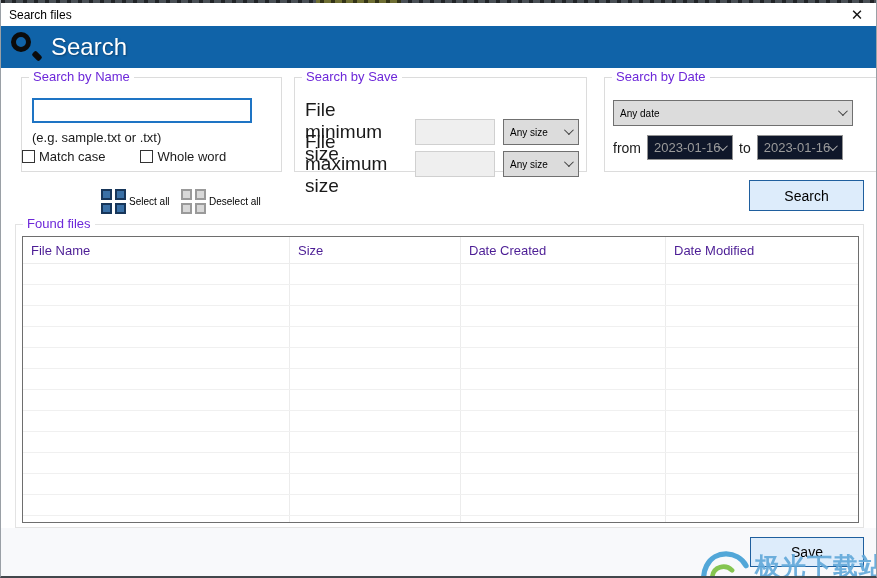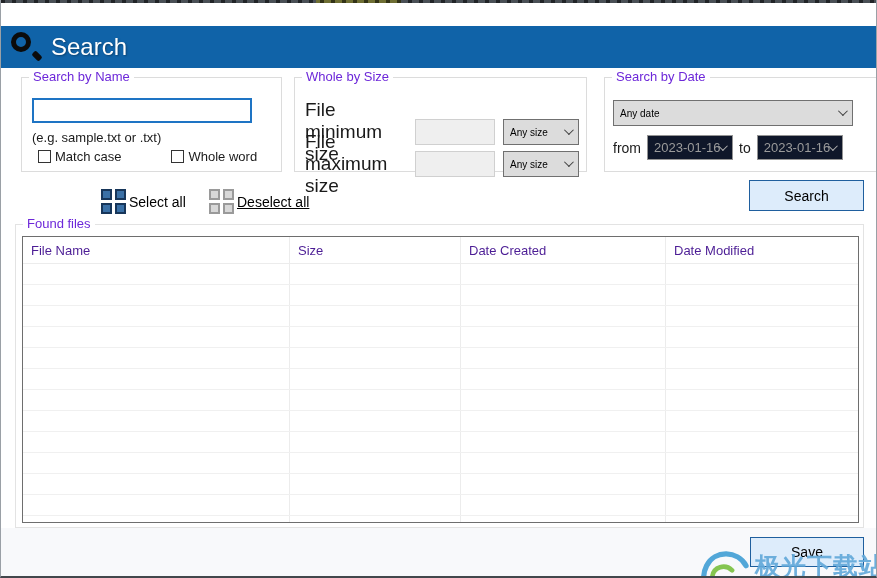--- a/index.html
+++ b/index.html
@@ -37,21 +37,21 @@
 
   
   .group { position:absolute; border:1px solid #dcdcdc; background:#fff; }
   .group-label { position:absolute; top:-9px; left:7px; background:#fff; padding:0 4px;
     font-size:13px; color:#6d28d9; white-space:nowrap; }
 
   .g-name { left:20px; top:77px; width:261px; height:95px; }
   .name-input { position:absolute; left:10px; top:20px; width:220px; height:25px;
     border:2px solid #1e74c4; background:#fff; font-size:13px; padding:0 4px; outline:none; }
   .hint { position:absolute; left:10px; top:52px; font-size:13px; color:#1a1a1a; }
-  .check-row { position:absolute; left:16px; top:71px; display:flex; gap:50px; }
+  .check-row { position:absolute; left:0; top:71px; display:flex; gap:35px; }
   .checkbox { display:flex; align-items:center; gap:4px; font-size:13px; color:#1a1a1a; }
   .checkbox .box { width:13px; height:13px; border:1px solid #333; background:#fff; }
 
   .g-size { left:293px; top:77px; width:293px; height:95px; }
   .size-row { position:absolute; left:10px; display:flex; align-items:center; }
   .size-row.r1 { top:21px; } .size-row.r2 { top:53px; }
   .size-label { width:110px; font-size:19px; color:#1a1a1a; }
   .size-input { width:80px; height:26px; background:#efefef; border:1px solid #d0d0d0; margin-left:0; }
   .combo { position:relative; height:26px; background:#dcdcdc; border:1px solid #707070;
     display:flex; align-items:center; font-size:10px; color:#000; padding:0 6px; }
@@ -67,22 +67,22 @@
   .date-combo .chev { border-color:#b0b0b0; }
   .date-word { margin:0 6px; }
 
   
   .sel-group { position:absolute; top:189px; display:flex; align-items:center; cursor:default; }
   .sel-icon { display:grid; grid-template-columns:11px 11px; grid-template-rows:11px 11px; gap:3px;
     margin-right:3px; }
   .sel-icon span { width:11px; height:11px; }
   .sel-icon.on span { border:2.5px solid #17365a; background:#3a70a6; }
   .sel-icon.off span { border:2.5px solid #9a9a9a; background:#d8d8d8; }
-  .sel-label { font-size:14px; color:#000; }
-  .sel-all { left:100px; } .desel-all { left:208px;text-decoration:underline; }
+  .sel-label { font-size:10px; color:#000; }
+  .sel-all { left:100px; } .desel-all { left:180px; }
 
   .btn-accent { position:absolute; background:#ddecfb; border:1px solid #1f5f9e;
     font-size:14px; color:#000; display:flex; align-items:center; justify-content:center; cursor:default; }
   .search-btn { left:748px; top:180px; width:115px; height:31px; }
   .save-btn { left:749px; top:537px; width:114px; height:30px; z-index:2; }
 
   
   .g-found { left:14px; top:224px; width:849px; height:304px; border-color:#e3e3e3; }
   .table { position:absolute; left:6px; top:11px; width:837px; height:287px;
     border:1px solid #6e6e6e; background:#fff; overflow:hidden; }
@@ -109,20 +109,24 @@
 </head>
 <body>
 
 <div class="window">
 
   <div class="bg-strip">
     <div class="olive"></div>
     <div class="dashes"></div>
   </div>
 
+  <div class="titlebar">
+    <span class="title">Search files</span>
+    <span class="close-btn">✕</span>
+  </div>
 
   <div class="banner">
     <span class="magnifier">
       <span class="lens"></span>
         <span class="handle"></span>
     </span>
     <span class="banner-title">Search</span>
   </div>
 
   <div class="group g-name">
@@ -135,21 +139,21 @@
         <span>Match case</span>
       </span>
       <span class="checkbox">
         <span class="box"></span>
         <span>Whole word</span>
       </span>
     </div>
   </div>
 
   <div class="group g-size">
-    <span class="group-label">Whole by Size</span>
+    <span class="group-label">Search by Save</span>
     <div class="size-row r1">
       <span class="size-label">File minimum size</span>
       <input class="size-input" type="text" disabled="" value="" style="">
       <span class="combo size-combo">
         <span>Any size</span>
         <span class="chev"></span>
       </span>
     </div>
     <div class="size-row r2">
       <span class="size-label">File maximum size</span>

